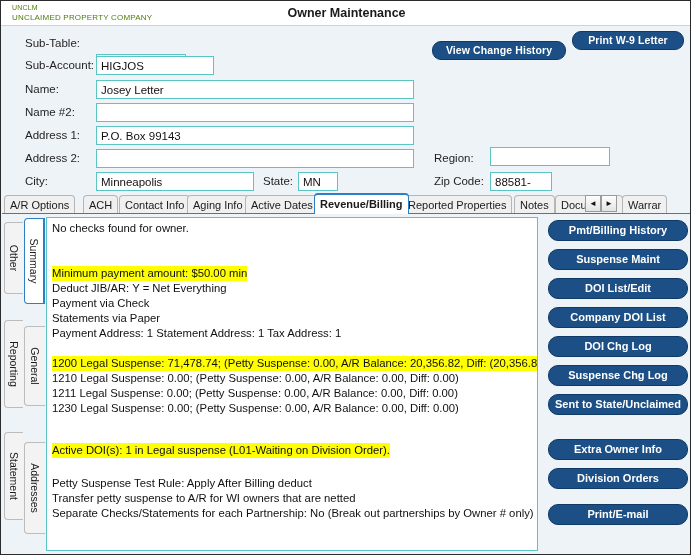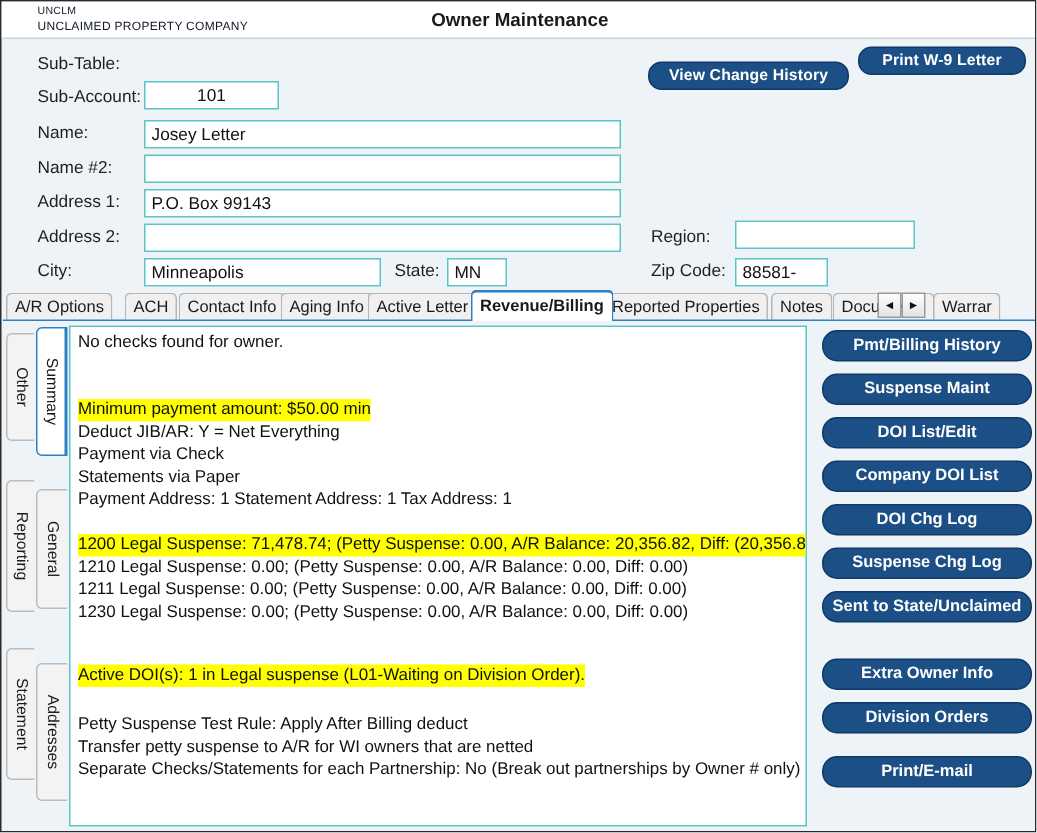--- a/index.html
+++ b/index.html
@@ -16,23 +16,23 @@
     overflow: hidden;
   }
 
   
   #titlebar {
     position: absolute; left: 0; top: 0; width: 691px; height: 25px;
     background: #ffffff;
     border-bottom: 1px solid #c9d3dd;
   }
   #company-block {
-    position: absolute; left: 24px; top: 2px;
+    position: absolute; left: 11px; top: 2px;
     line-height: 10px;
-    color: #0f172a;
+    color: #4d7c0f;
   }
   #company-code { font-size: 7px; letter-spacing: .2px; display:block; }
   #company-name { font-size: 8px; letter-spacing: .2px; display:block; }
   #window-title {
     position: absolute; left: 0; top: 5px; width: 691px;
     text-align: center;
     font-size: 12.5px; font-weight: bold; color: #1a1a1a;
   }
 
   
@@ -202,20 +202,21 @@
   <div id="header-form">
 
     <div class="fld-label" style="left:23px; top:11px;">Sub-Table:</div>
     <div class="tb center" style="left:94px; top:8px; width:90px;margin-top:20px;">101</div>
     <div class="static-txt" style="left:191px; top:11px;">Oil _Gas Owners #1</div>
 
     <div class="hdr-btn" style="left:430px; top:15px; width:134px;">View Change History</div>
     <div class="hdr-btn" style="left:570px; top:5px; width:112px;">Print W-9 Letter</div>
 
     <div class="fld-label" style="left:23px; top:33px;">Sub-Account:</div>
+    <div class="tb" style="left:94px; top:30px; width:118px;">HIGJOS</div>
 
     <div class="fld-label" style="left:23px; top:57px;">Name:</div>
     <div class="tb" style="left:94px; top:54px; width:318px;">Josey Letter</div>
 
     <div class="fld-label" style="left:23px; top:80px;">Name #2:</div>
     <div class="tb" style="left:94px; top:77px; width:318px;"></div>
 
     <div class="fld-label" style="left:23px; top:103px;">Address 1:</div>
     <div class="tb" style="left:94px; top:100px; width:318px;">P.O. Box 99143</div>
 
@@ -234,21 +235,21 @@
 
     <div class="fld-label" style="left:432px; top:149px;">Zip Code:</div>
     <div class="tb" style="left:488px; top:146px; width:62px;">88581-</div>
   </div>
 
   <div id="tabstrip">
     <div class="htab" style="left:2px;">A/R Options</div>
     <div class="htab" style="left:81px;">ACH</div>
     <div class="htab" style="left:117px;">Contact Info</div>
     <div class="htab" style="left:185px;">Aging Info</div>
-    <div class="htab" style="left:243px;">Active Letter</div>
+    <div class="htab" style="left:243px;">Active Dates</div>
     <div class="htab active" style="left:312px;">Revenue/Billing</div>
     <div class="htab" style="left:400px;">Reported Properties</div>
     <div class="htab" style="left:512px;">Notes</div>
     <div class="htab" style="left:553px;">Documents</div>
     <div class="htab" style="left:620px;">Warrar</div>
     <div id="tab-scroller">
       <div class="scroll-btn">◄</div>
       <div class="scroll-btn">►</div>
     </div>
   </div>

